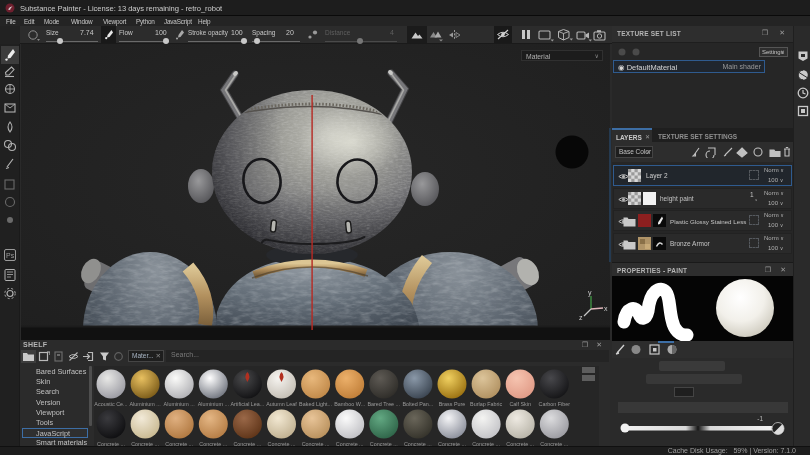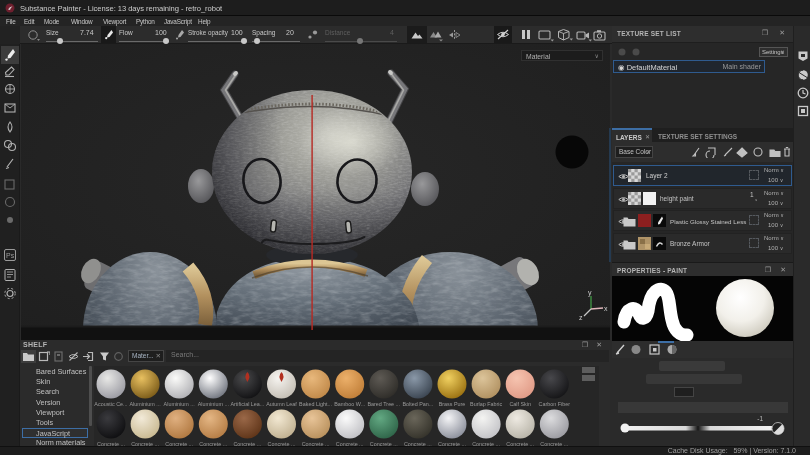--- a/index.html
+++ b/index.html
@@ -376,21 +376,21 @@
     </div>
 
     <div class="abs" style="left:2px;top:27px;width:66px;height:81px;font-size:7.3px;color:#c0c0c0;">
       <div style="height:10.2px;line-height:10.2px;padding-left:14px;">Bared Surfaces</div>
       <div style="height:10.2px;line-height:10.2px;padding-left:14px;">Skin</div>
       <div style="height:10.2px;line-height:10.2px;padding-left:14px;">Search</div>
       <div style="height:10.2px;line-height:10.2px;padding-left:14px;">Version</div>
       <div style="height:10.2px;line-height:10.2px;padding-left:14px;">Viewport</div>
       <div style="height:10.2px;line-height:10.2px;padding-left:14px;">Tools</div>
       <div style="height:10.2px;line-height:10.2px;padding-left:13px;border:1px solid #3d6ea5;background:#2f2f2f;">JavaScript</div>
-      <div style="height:10.2px;line-height:10.2px;padding-left:14px;">Norm materials</div>
+      <div style="height:10.2px;line-height:10.2px;padding-left:14px;">Smart materials</div>
     </div>
     <div class="abs" style="left:69px;top:26px;width:3px;height:60px;background:#4e4e4e;border-radius:1px;"></div>
 
     <div class="abs" style="left:74px;top:26px;width:505px;height:82px;background:#262626;overflow:hidden;" id="grid"><svg width="505" height="82" viewBox="0 0 505 82">
           <defs>
             <radialGradient id="m10" cx="38%" cy="30%" r="75%">
               <stop offset="0%" stop-color="#e8e8e6"></stop>
               <stop offset="100%" stop-color="#9a9aa2"></stop>
             </radialGradient>
             <radialGradient id="m11" cx="38%" cy="30%" r="75%">

